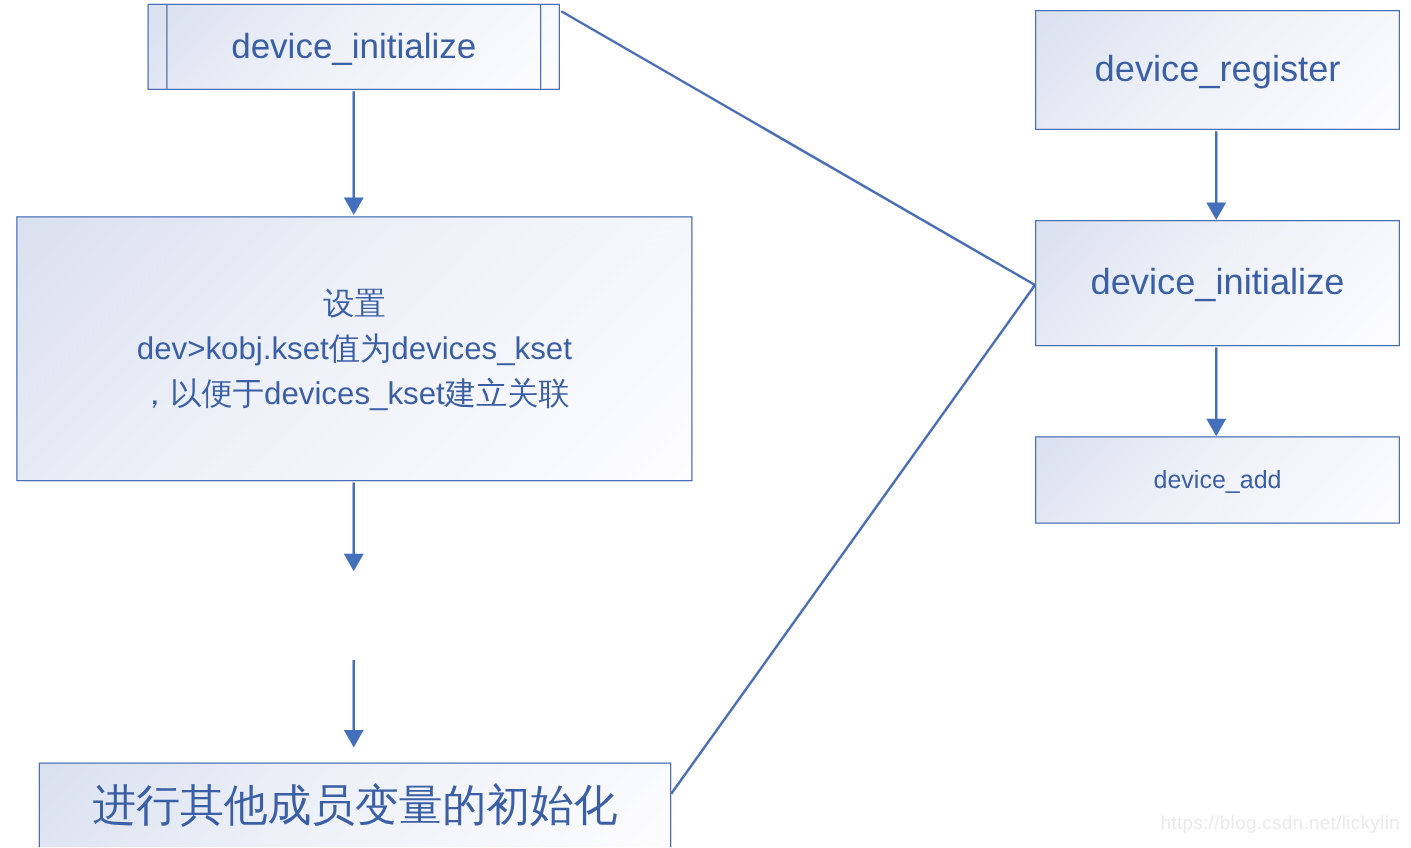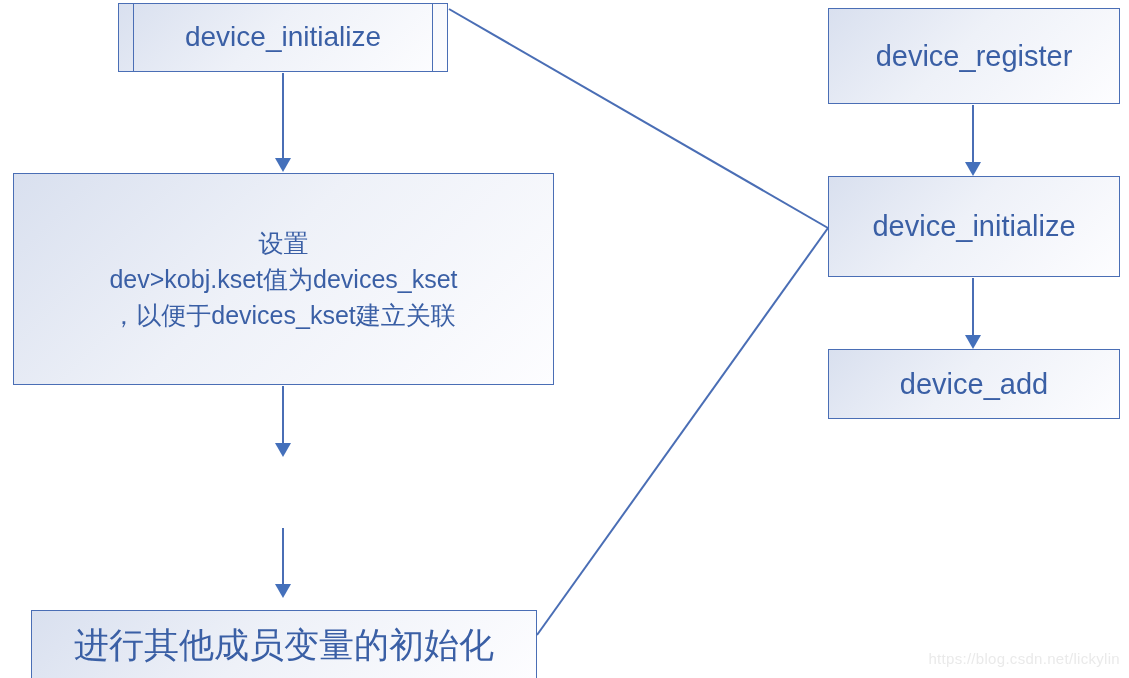--- a/index.html
+++ b/index.html
@@ -40,21 +40,21 @@
     line-height:1.45;
   }
   
   .n-left-start{left:118px;top:3px;width:330px;height:69px;font-size:28px;}
   .n-left-step1{left:13px;top:173px;width:541px;height:212px;font-size:25px;}
   .n-left-step2{left:13px;top:457px;width:541px;height:70px;font-size:35px;}
   .n-left-step3{left:31px;top:598px;width:506px;height:70px;font-size:35px;margin-top:12px;}
   
   .n-right-step1{left:828px;top:8px;width:292px;height:96px;font-size:29px;}
   .n-right-step2{left:828px;top:176px;width:292px;height:101px;font-size:29px;}
-  .n-right-step3{left:828px;top:349px;width:292px;height:70px;font-size:29px;}
+  .n-right-step3{left:828px;top:349px;width:292px;height:70px;font-size:20px;}
   
   .sidebar{
     position:absolute;top:0;bottom:0;width:0;
     border-left:1.5px solid var(--accent-border);
   }
   .sidebar.left{left:14px;}
   .sidebar.right{right:14px;}
   .watermark{
     position:absolute;
     right:9px;bottom:11px;

